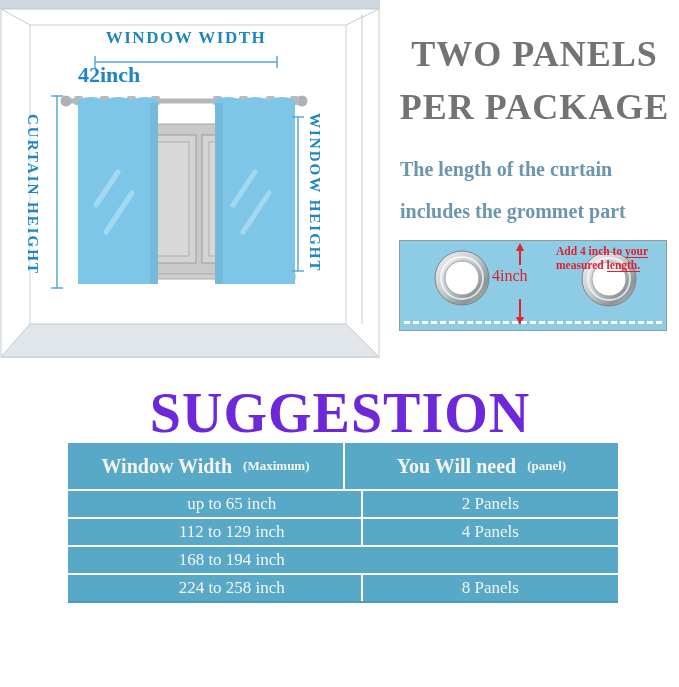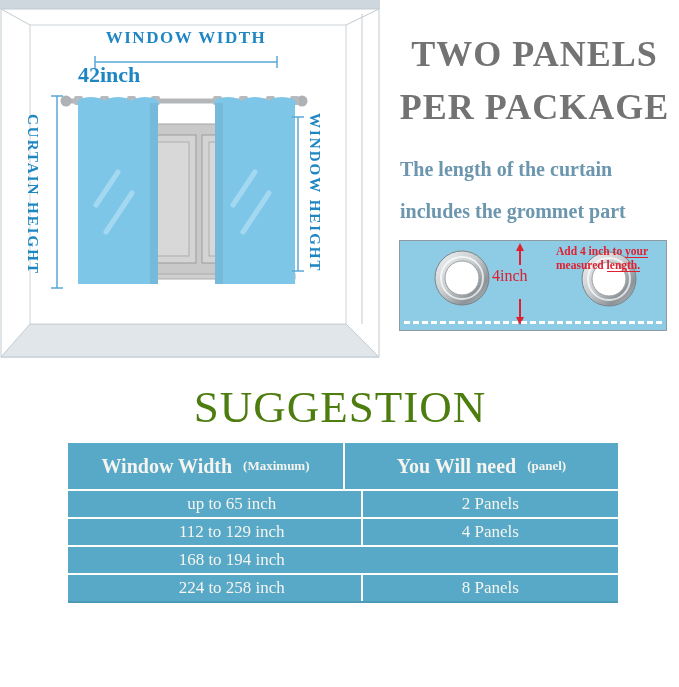--- a/index.html
+++ b/index.html
@@ -31,21 +31,21 @@
     background:#8ecbe4;border:1px solid #8e9ba1;box-sizing:border-box;}
   #grommet-strip svg{position:absolute;left:0;top:0;}
   #four-inch-label{left:92px;top:26px;font-size:16px;color:#dc1f2e;}
   #add-note{left:132px;top:3px;font-size:11.5px;line-height:14px;
     color:#e02030;font-weight:bold;white-space:nowrap;margin-left:24px;}
   #add-note .ul{border-bottom:1px solid #e02030;}
   #dashed-line{left:4px;right:4px;top:80px;border-top:3.5px dashed #ffffff;}
 
   
   #suggestion-heading{left:65px;top:381px;width:550px;text-align:center;
-    color:#4d7c0f;font-size:45px;font-weight:normal;letter-spacing:1px;}
+    color:#6d28d9;font-size:56px;font-weight:bold;letter-spacing:1px;}
 
   #suggestion-table{left:68px;top:443px;width:550px;background:#58a9c7;
     color:#f5f4ef;border-bottom:2px solid #4d9ab8;}
   .t-row{box-sizing:border-box;display:flex;align-items:center;}
   .t-row + .t-row{border-top:2px solid #fdfdfa;}
   #t-title-row{height:49px;justify-content:center;font-size:24px;}
   #t-head-row{height:46px;font-weight:bold;font-size:20px;}
   .t-data-row{height:28px;font-size:17px;padding-left:35px;}
   .t-cell{width:50%;text-align:center;box-sizing:border-box;
     display:flex;align-items:center;justify-content:center;height:100%;}

